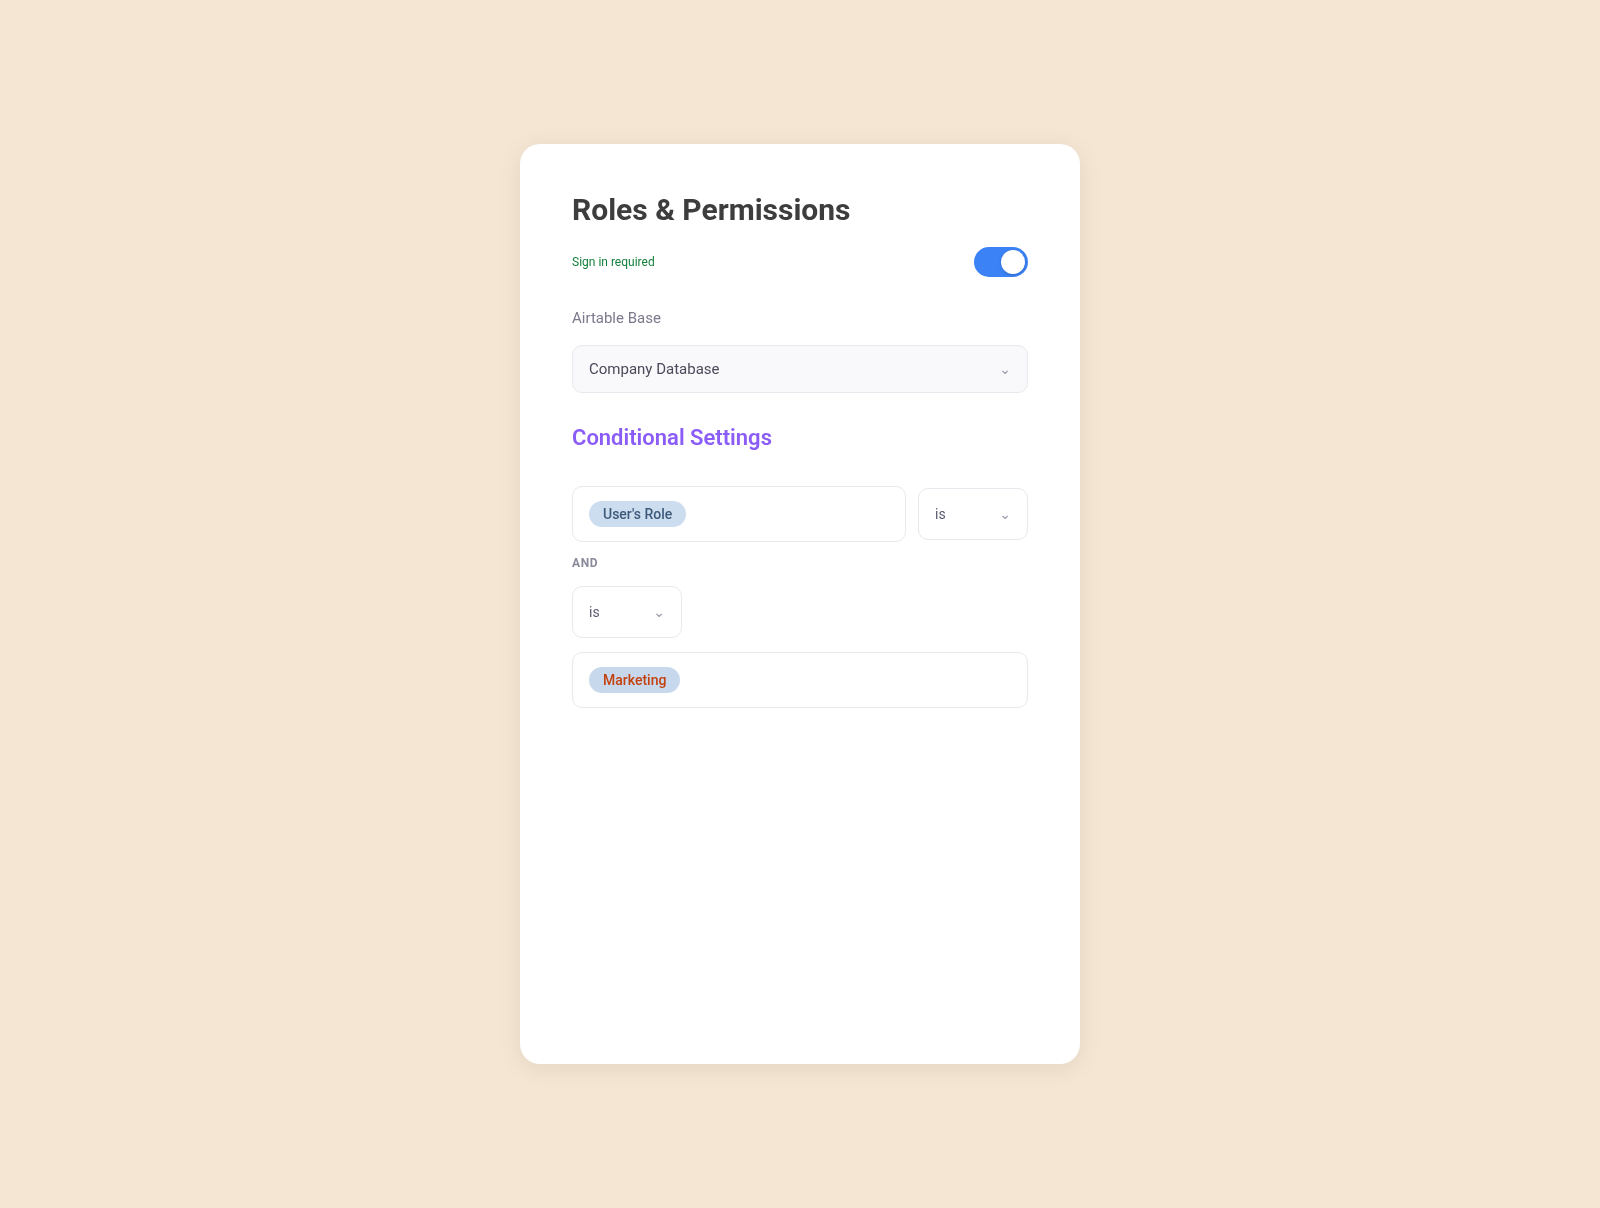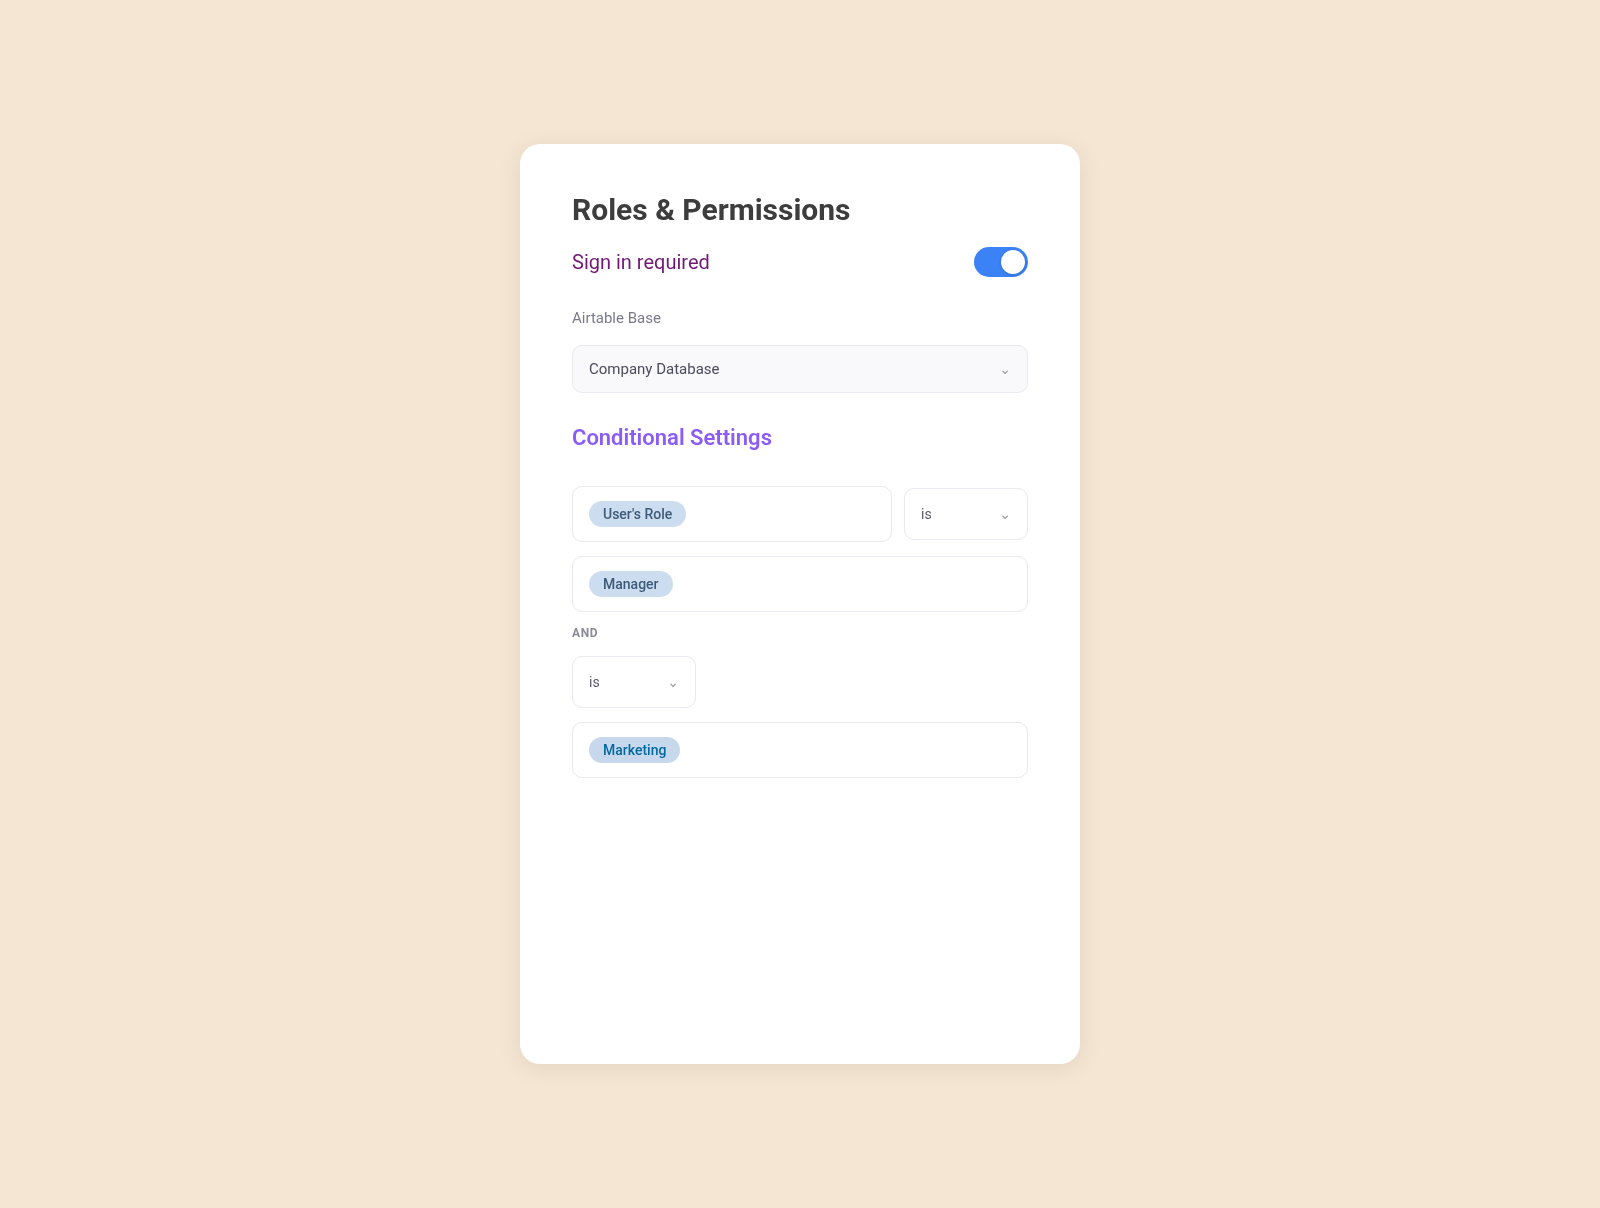--- a/index.html
+++ b/index.html
@@ -35,22 +35,22 @@
     }
 
     .sign-in-row {
       display: flex;
       align-items: center;
       justify-content: space-between;
       margin-bottom: 32px;
     }
 
     .sign-in-label {
-      font-size: 20px;
-      color: #701a75;
+      font-size: 12px;
+      color: #15803d;
     }
 
     
     .toggle {
       width: 54px;
       height: 30px;
       background: #3b82f6;
       border-radius: 15px;
       position: relative;
       cursor: pointer;
@@ -120,21 +120,21 @@
       background: #ffffff;
       border: 1.5px solid #e8e8ef;
       border-radius: 10px;
       padding: 14px 16px;
       display: flex;
       align-items: center;
       min-height: 52px;
     }
 
     .condition-operator {
-      width: 124px;
+      width: 110px;
       background: #ffffff;
       border: 1.5px solid #e8e8ef;
       border-radius: 10px;
       padding: 14px 16px;
       display: flex;
       align-items: center;
       justify-content: space-between;
       cursor: pointer;
       min-height: 52px;
     }
@@ -163,21 +163,21 @@
       color: #3d5a7a;
     }
 
     .tag-manager {
       background: #cdddf0;
       color: #3d5a7a;
     }
 
     .tag-marketing {
       background: #c8d8ec;
-      color: #0369a1;
+      color: #c2410c;
     }
 
     .value-box {
       width: 100%;
       background: #ffffff;
       border: 1.5px solid #e8e8ef;
       border-radius: 10px;
       padding: 14px 16px;
       display: flex;
       align-items: center;
@@ -222,23 +222,20 @@
     <div class="condition-row">
       <div class="condition-field">
         <span class="tag tag-role">User's Role</span>
       </div>
       <div class="condition-operator">
         <span class="operator-label">is</span>
         <span class="chevron-icon">⌄</span>
       </div>
     </div>
 
-    <div class="value-box">
-      <span class="tag tag-manager">Manager</span>
-    </div>
 
     <div class="and-label">AND</div>
 
     <div class="condition-row">
       <div class="condition-operator">
         <span class="operator-label">is</span>
         <span class="chevron-icon">⌄</span>
       </div>
     </div>
 

